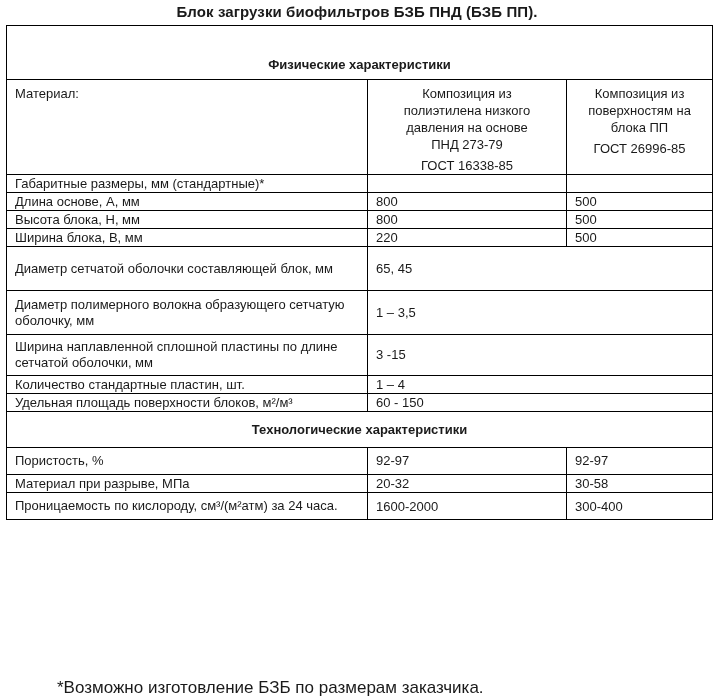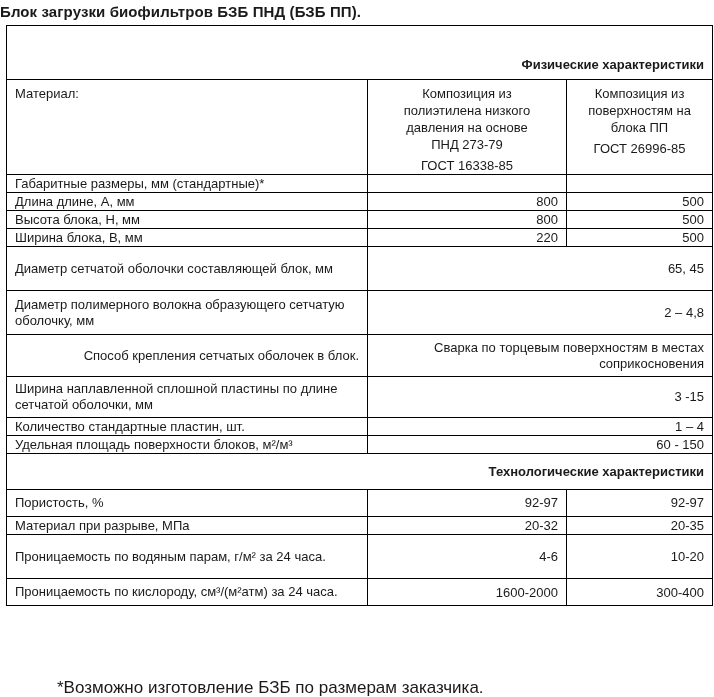--- a/index.html
+++ b/index.html
@@ -1,27 +1,27 @@
 <!DOCTYPE html>
 <html><head>
 <meta charset="utf-8">
 <style>
   html, body { margin:0; padding:0; background:#ffffff; }
   body { width:714px; height:697px; position:relative; overflow:hidden;
          font-family:"Liberation Sans", sans-serif; color:#1a1a1a; }
-  .title { position:absolute; left:0; top:3px; width:714px; 
+  .title { position:absolute; left:0; top:3px; width:714px; text-align:center;
            font-weight:bold; font-size:15px; letter-spacing:0.1px; }
   table { position:absolute; left:6px; top:25px; width:706px; border-collapse:collapse;
           table-layout:fixed; font-size:13px; line-height:16px; }
   td { border:1px solid #000; padding:0 8px; vertical-align:middle; }
   col.c1 { width:361px; } col.c2 { width:199px; } col.c3 { width:146px; }
-  .section { text-align:right; font-weight:bold; font-size:13px; }
+  .section { text-align:center; font-weight:bold; font-size:13px; }
   .sec1 { height:47px; vertical-align:bottom; padding-bottom:6px; }
   .sec2 { height:35px; }
-  .center { text-align:right; }
+  .center { text-align:left; }
   .top { vertical-align:top; padding-top:6px; }
   .material-cell { text-align:center; vertical-align:top; padding-top:5px; line-height:17px; }
   .gap { display:block; height:4px; }
   .footnote { position:absolute; left:57px; top:678px; font-size:17px; }
   .r26 { height:18px; } .r44 { height:44px; } .r43 { height:42px; } .r42 { height:41px; }
   .r28 { height:27px; } .r40 { height:27px; } .r95 { height:94px; }
 </style>
 </head>
 <body>
 
@@ -54,45 +54,41 @@
       <span class="gap"></span>
       <span>ГОСТ 26996-85</span>
     </td>
   </tr>
   <tr class="r26">
     <td>Габаритные размеры, мм (стандартные)*</td>
     <td></td>
     <td></td>
   </tr>
   <tr class="r26">
-    <td>Длина длине, А, мм</td>
+    <td>Длина основе, А, мм</td>
     <td class="center">800</td>
     <td class="center">500</td>
   </tr>
   <tr class="r26">
     <td>Высота блока, Н, мм</td>
     <td class="center">800</td>
     <td class="center">500</td>
   </tr>
   <tr class="r26">
     <td>Ширина блока, В, мм</td>
     <td class="center">220</td>
     <td class="center">500</td>
   </tr>
   <tr class="r44">
     <td>Диаметр сетчатой оболочки составляющей блок, мм</td>
     <td colspan="2" class="center">65, 45</td>
   </tr>
   <tr class="r44">
     <td>Диаметр полимерного волокна образующего сетчатую оболочку, мм</td>
-    <td colspan="2" class="center">2 – 4,8</td>
-  </tr>
-  <tr class="r43">
-    <td class="center">Способ крепления сетчатых оболочек в блок.</td>
-    <td colspan="2" class="center">Сварка по торцевым поверхностям в местах соприкосновения</td>
+    <td colspan="2" class="center">1 – 3,5</td>
   </tr>
   <tr class="r42">
     <td>Ширина наплавленной сплошной пластины по длине сетчатой оболочки, мм</td>
     <td colspan="2" class="center">3 -15</td>
   </tr>
   <tr class="r26">
     <td>Количество стандартные пластин, шт.</td>
     <td colspan="2" class="center">1 – 4</td>
   </tr>
   <tr class="r26">
@@ -103,26 +99,21 @@
     <td colspan="3" class="section sec2">Технологические характеристики</td>
   </tr>
   <tr class="r28">
     <td>Пористость, %</td>
     <td class="center">92-97</td>
     <td class="center">92-97</td>
   </tr>
   <tr class="r26">
     <td>Материал при разрыве, МПа</td>
     <td class="center">20-32</td>
-    <td class="center">20-35</td>
-  </tr>
-  <tr class="r44">
-    <td>Проницаемость по водяным парам, г/м² за 24 часа.</td>
-    <td class="center">4-6</td>
-    <td class="center">10-20</td>
+    <td class="center">30-58</td>
   </tr>
   <tr class="r40">
     <td>Проницаемость по кислороду, см³/(м²атм) за 24 часа.</td>
     <td class="center top">1600-2000</td>
     <td class="center top">300-400</td>
   </tr>
 </tbody>
   </table>
 
 <div class="footnote">*Возможно изготовление БЗБ по размерам заказчика.</div>

